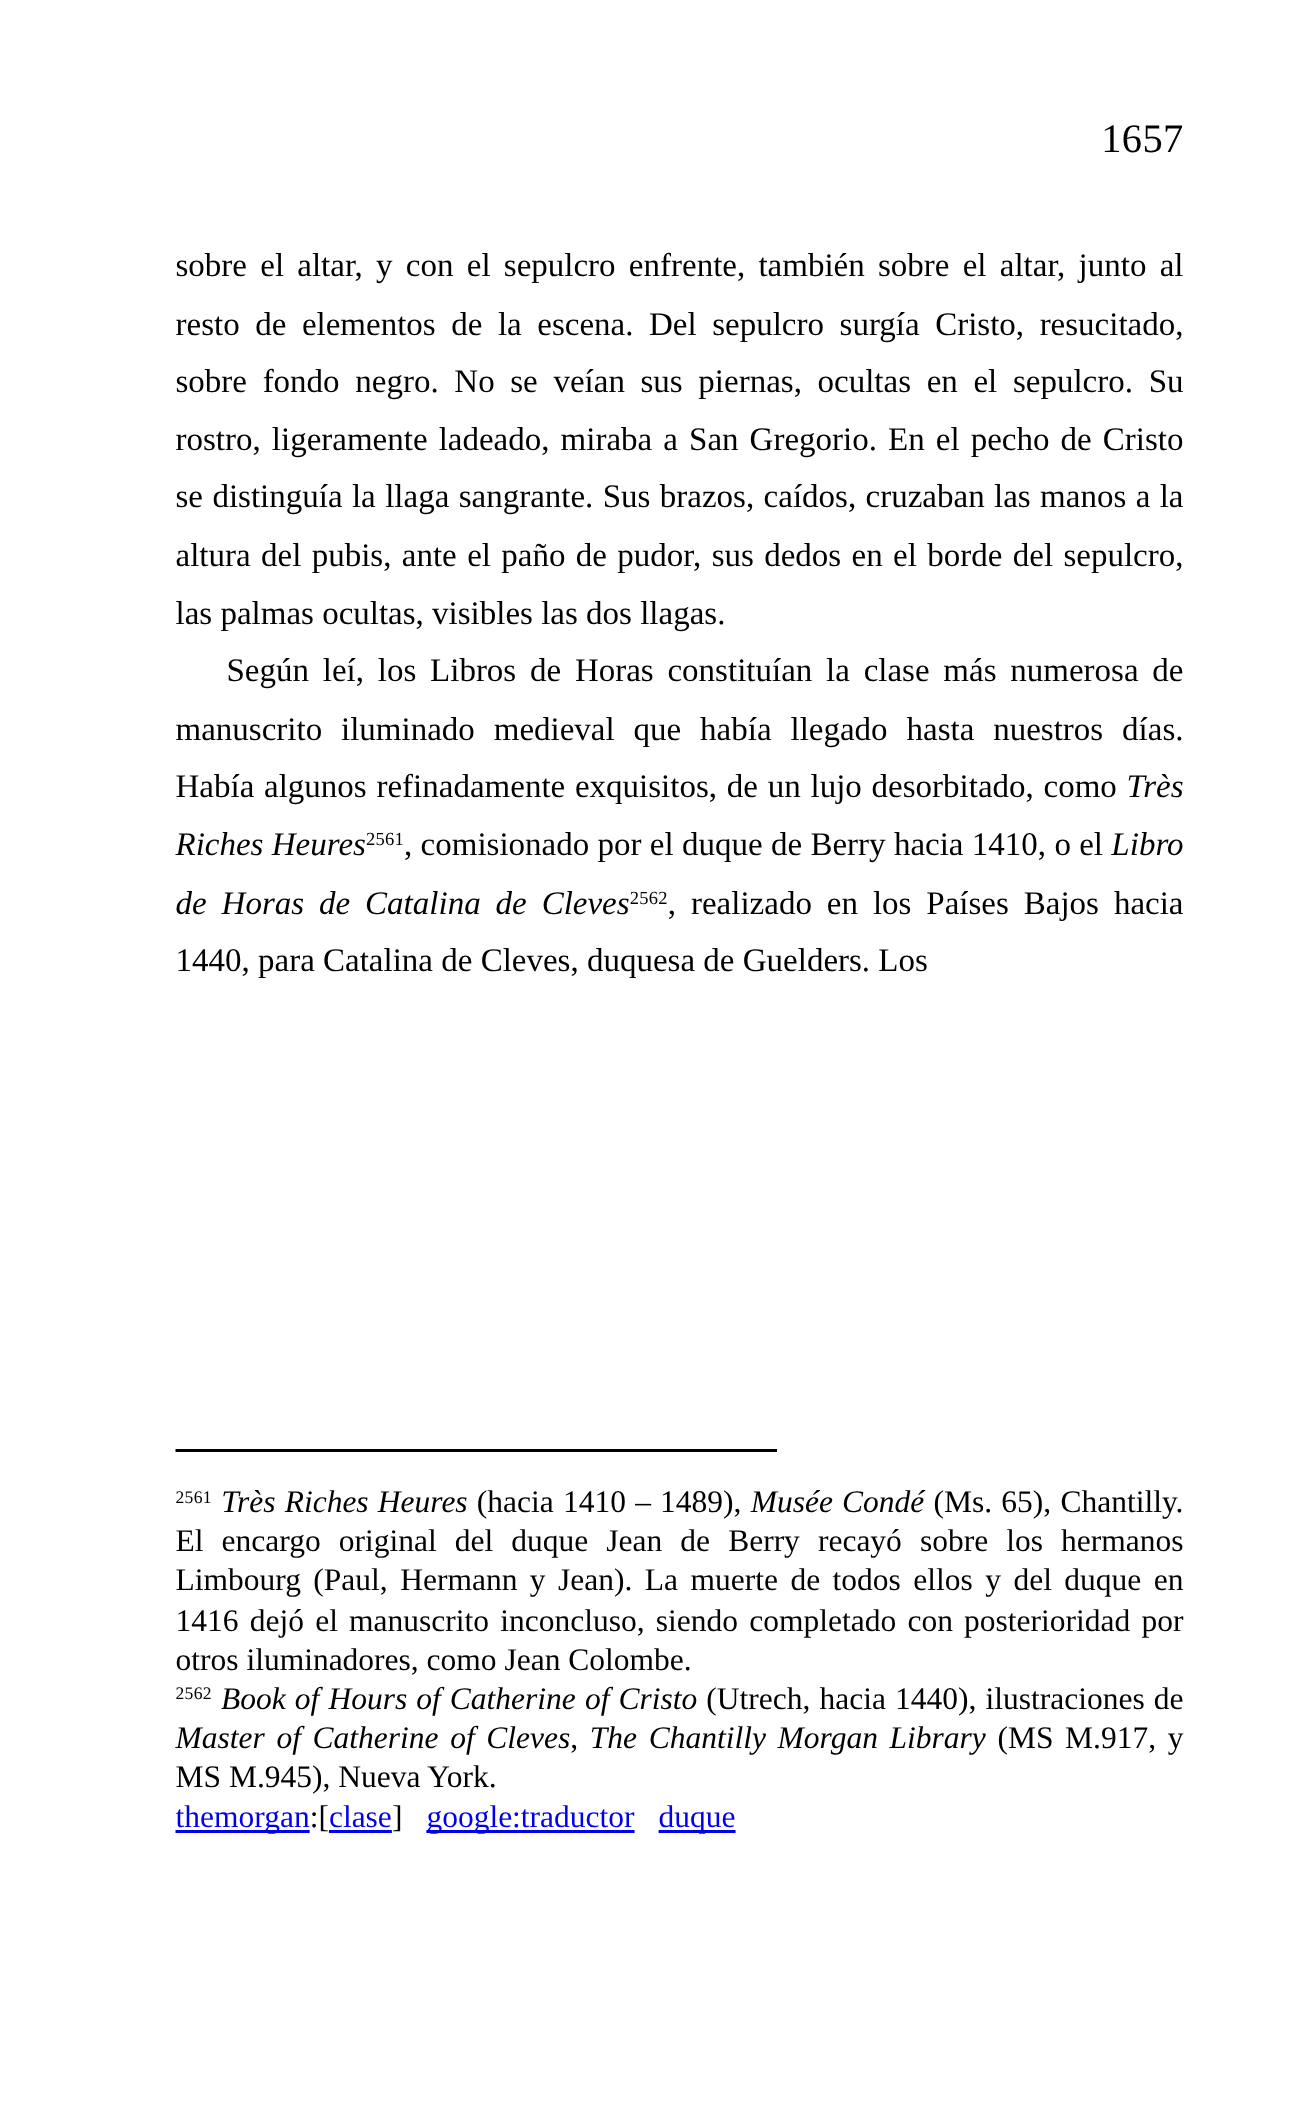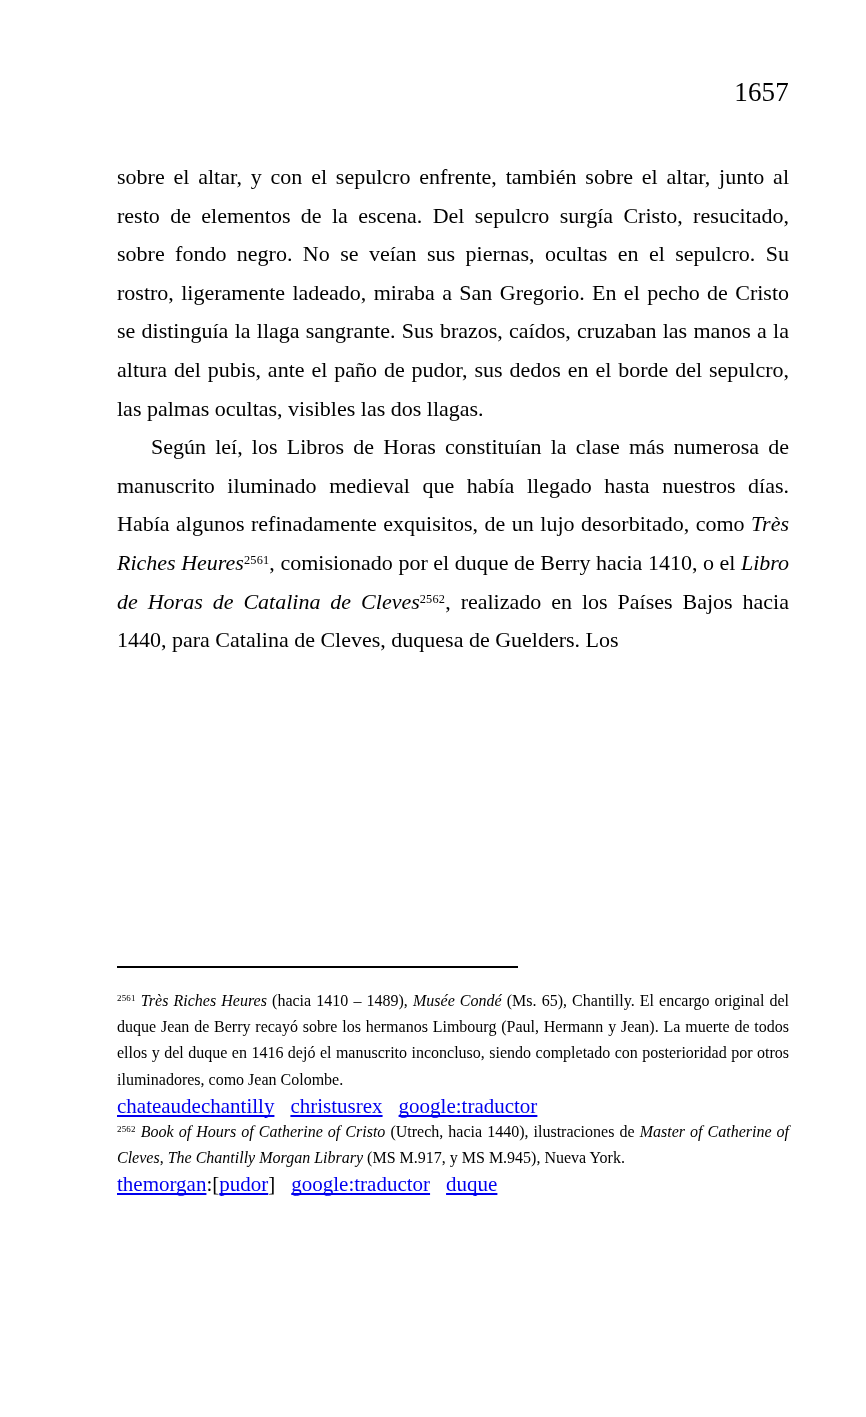--- a/index.html
+++ b/index.html
@@ -78,21 +78,21 @@
   
   .footnotes {
     position: absolute;
     top: 988px;
     left: 117px;
     width: 672px;
   }
 
   .fn {
     margin: 0;
-    font-size: 16px;
+    font-size: 21px;
     line-height: 26.2px;
     text-align: justify;
     text-justify: inter-word;
   }
 
   .fn-links {
     margin: 0;
     font-size: 21px;
     line-height: 26.2px;
     text-align: left;
@@ -134,22 +134,21 @@
 
   </div>
 
   <hr class="fn-rule">
 
   <div class="footnotes">
 
     <p class="fn">
       <sup class="fnmark">2561</sup> <em>Très Riches Heures</em><span> (hacia 1410 – 1489), </span><em>Musée Condé</em><span> (Ms. 65), Chantilly. El encargo original del duque Jean de Berry recayó sobre los hermanos Limbourg (Paul, Hermann y Jean). La muerte de todos ellos y del duque en 1416 dejó el manuscrito inconcluso, siendo completado con posterioridad por otros iluminadores, como Jean Colombe.</span>
     </p>
-    <p class="fn-links"><span class="lnk">chateaudechantilly</span><span class="lnk-gap"></span><span class="lnk">christusrex</span><span class="lnk-gap"></span><span class="lnk">google:traductor</span></p>
 
     <p class="fn">
       <sup class="fnmark">2562</sup> <em>Book of Hours of Catherine of Cristo</em><span> (Utrech, hacia 1440), ilustraciones de </span><em>Master of Catherine of Cleves</em><span>, </span><em>The Chantilly Morgan Library</em><span> (MS M.917, y MS M.945), Nueva York.</span>
     </p>
-    <p class="fn-links"><span class="lnk">themorgan</span><span class="plain">:[</span><span class="lnk">pudor</span><span class="plain">]</span><span class="lnk-gap"></span><span class="lnk">google:traductor</span><span class="lnk-gap"></span><span class="lnk">duque</span></p>
+    <p class="fn-links"><span class="lnk">themorgan</span><span class="plain">:[</span><span class="lnk">clase</span><span class="plain">]</span><span class="lnk-gap"></span><span class="lnk">google:traductor</span><span class="lnk-gap"></span><span class="lnk">duque</span></p>
 
   </div>
 
 </div>
 
 </body></html>

